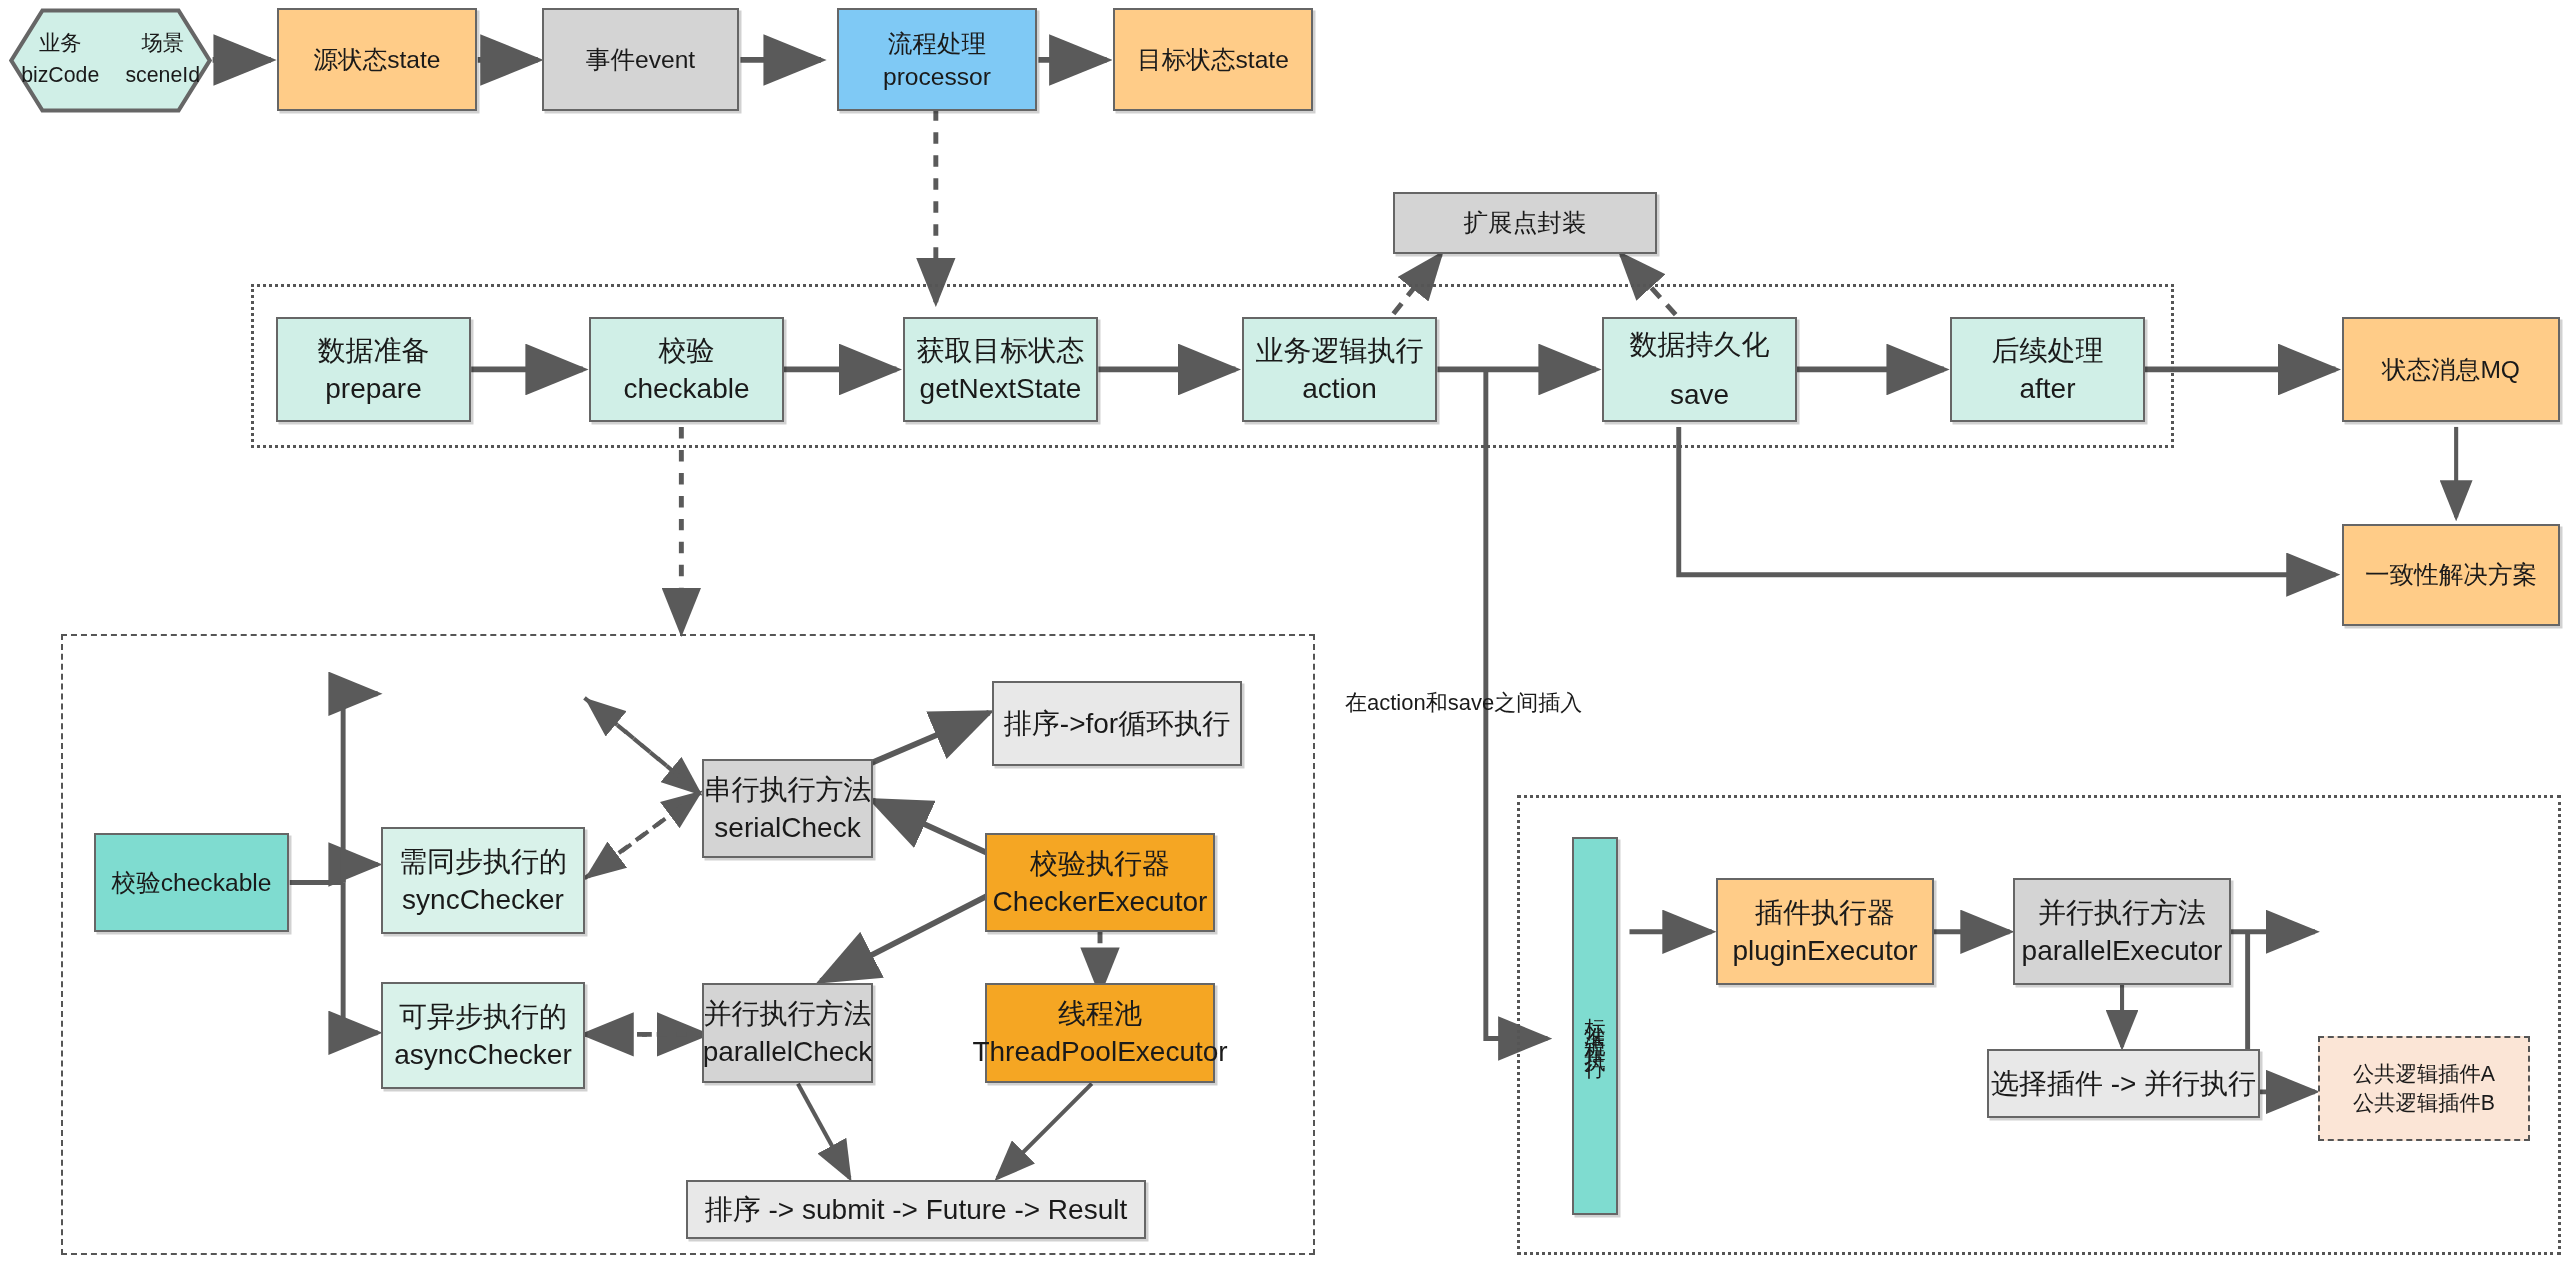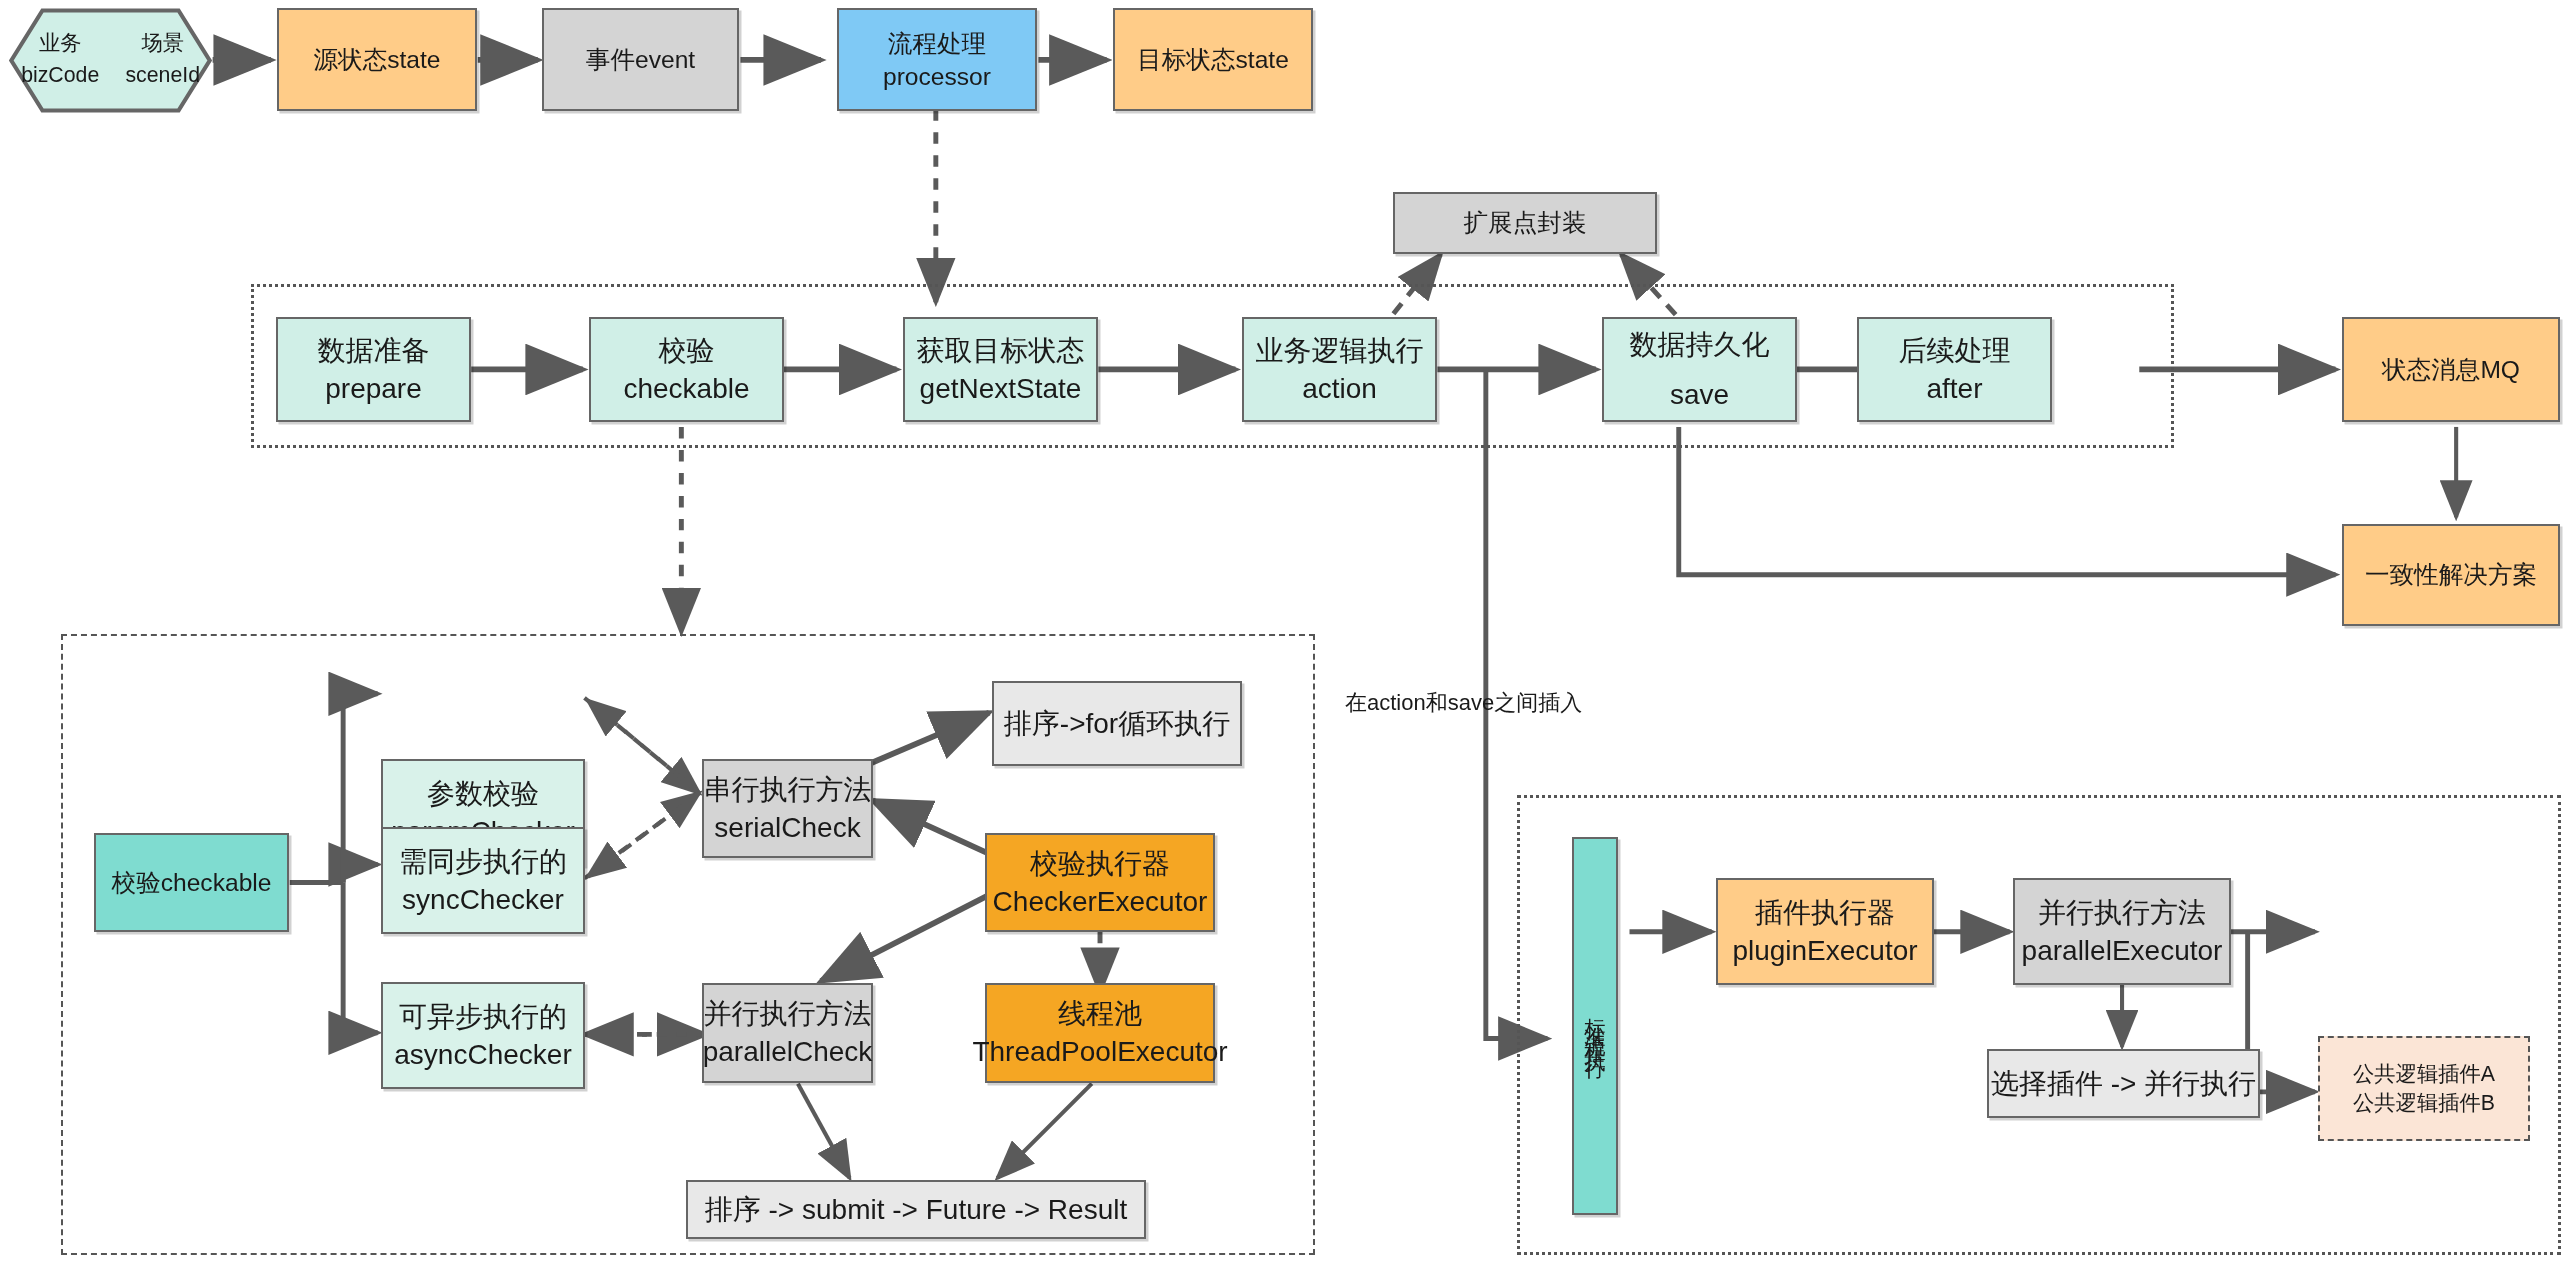--- a/index.html
+++ b/index.html
@@ -167,44 +167,40 @@
     <span class="l">getNextState</span>
   </div>
   <div class="node mint f28" style="left:1242px;top:317px;width:195px;height:105px;">
     <span class="l">业务逻辑执行</span>
     <span class="l">action</span>
   </div>
   <div class="node mint f28" style="left:1602px;top:317px;width:195px;height:105px;gap:12px;">
     <span class="l">数据持久化</span>
     <span class="l">save</span>
   </div>
-  <div class="node mint f28" style="left:1857px;top:317px;width:195px;height:105px;">
+  <div class="node mint f28" style="left:1950px;top:317px;width:195px;height:105px;">
     <span class="l">后续处理</span>
     <span class="l">after</span>
   </div>
 
   <div class="node orange f30" style="left:2342px;top:317px;width:218px;height:105px;">
     <span class="l">状态消息MQ</span>
   </div>
   <div class="node orange f30" style="left:2342px;top:524px;width:218px;height:102px;">
     <span class="l">一致性解决方案</span>
   </div>
 
   <div class="freetext" style="left:1345px;top:688px;">在action和save之间插入</div>
 
   <div class="dashbox" style="left:61px;top:634px;width:1254px;height:621px;"></div>
 
   <div class="node teal f30" style="left:94px;top:833px;width:195px;height:99px;">
     <span class="l">校验checkable</span>
   </div>
 
-  <div class="node mint-pale f28" style="left:381px;top:759px;width:204px;height:107px; top:759px;">
-    <span class="l">参数校验</span>
-    <span class="l">paramChecker</span>
-  </div>
   <div class="node mint-pale f28" style="left:381px;top:827px;width:204px;height:107px;">
     <span class="l">需同步执行的</span>
     <span class="l">syncChecker</span>
   </div>
   <div class="node grey f28" style="left:702px;top:759px;width:171px;height:99px;">
     <span class="l">串行执行方法</span>
     <span class="l">serialCheck</span>
   </div>
 
   <div class="node mint-pale f28" style="left:381px;top:982px;width:204px;height:107px;">

